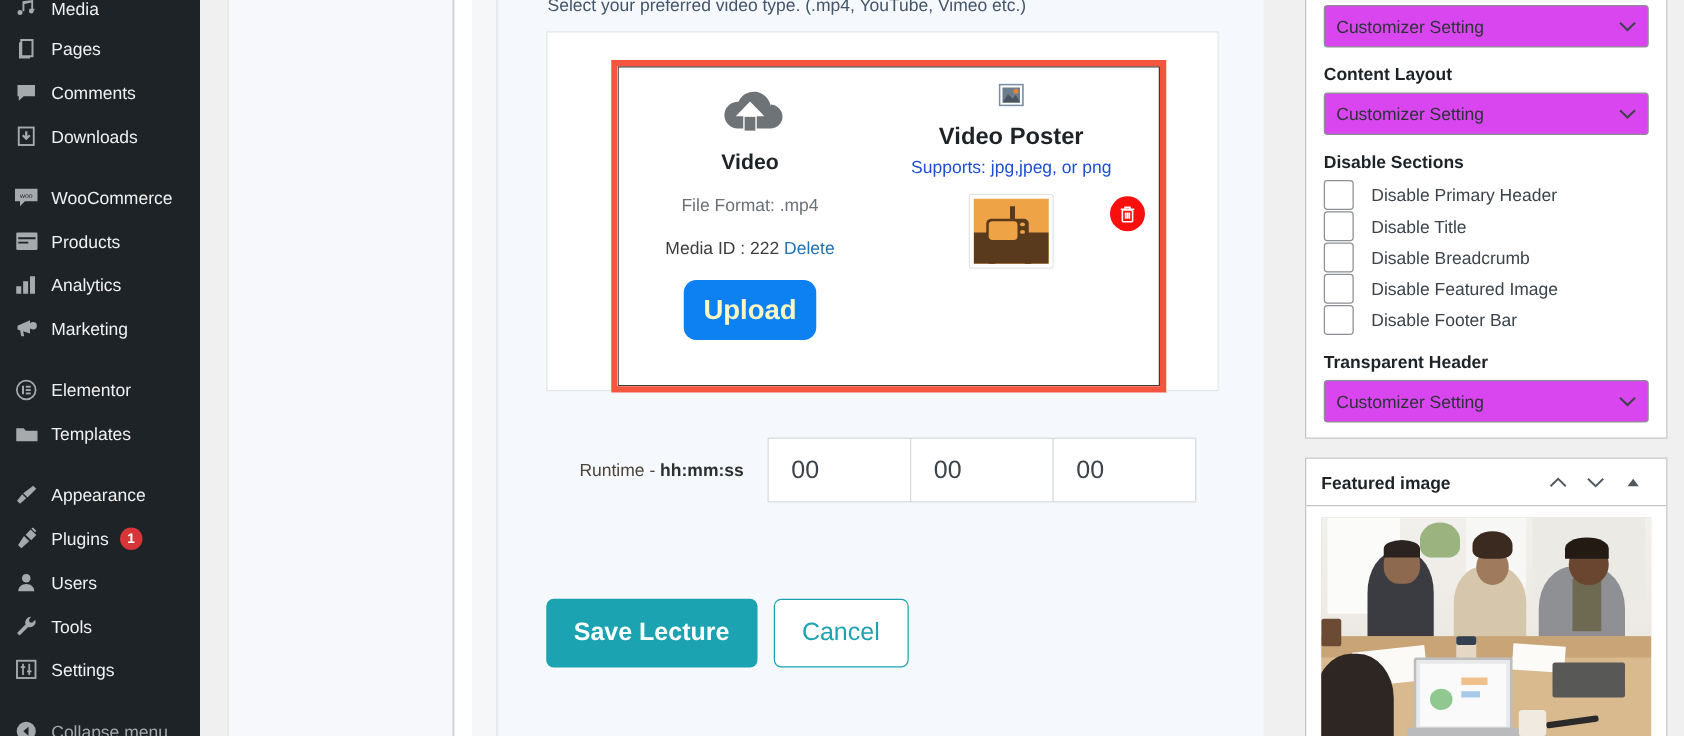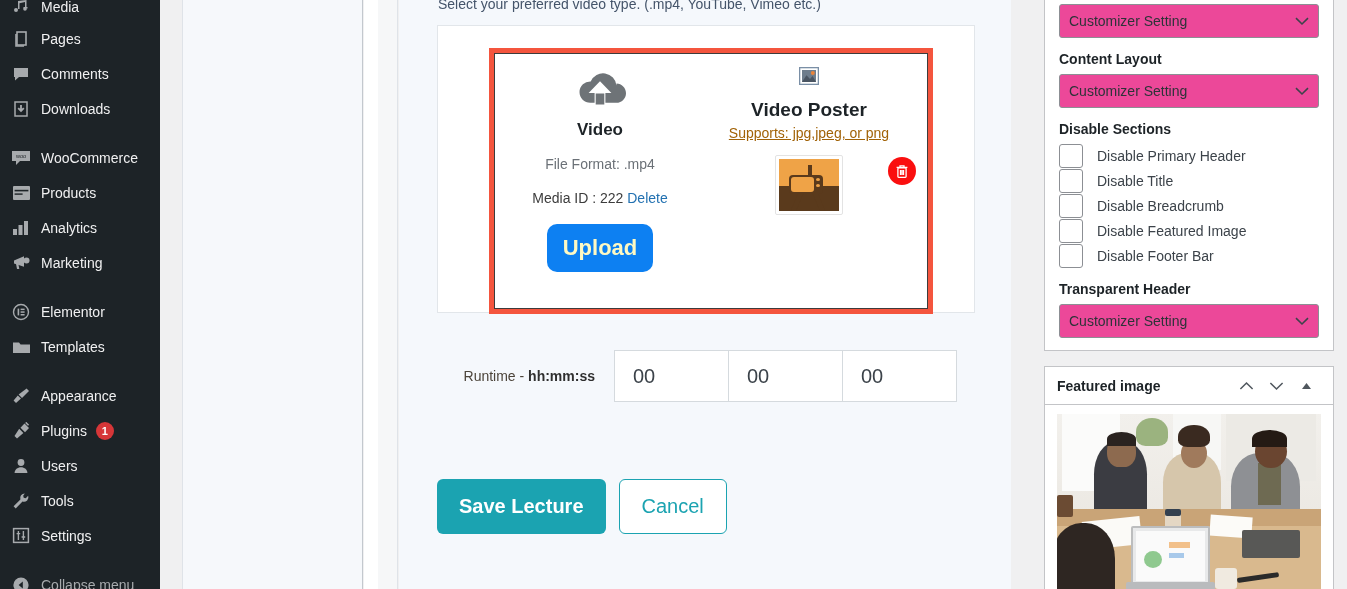--- a/index.html
+++ b/index.html
@@ -148,21 +148,21 @@
     text-align: center;
   }
   .img-placeholder-icon {
     margin-top: 14px;
     display: flex; justify-content: center;
   }
   .poster-title {
     font-size: 19px; font-weight: bold; color: #1d2327; margin-top: 14px;
   }
   .poster-size { font-size: 14px; color: #6b7177; margin-top: 16px; }
-  .poster-supports { font-size: 14px; color: #a16207; margin-top: 4px; text-decoration: underline; }
+  .poster-supports { font-size: 14px; color: #1d4ed8; margin-top: 4px; }
   .thumb-row {
     position: relative; margin-top: 14px;
     display: flex; justify-content: center; align-items: flex-start;
   }
   .thumb {
     width: 68px; height: 60px;
     border: 1px solid #e3e3e3;
     background: #ffffff;
     padding: 3px;
     border-radius: 2px;
@@ -264,21 +264,21 @@
   }
   .rb-panel {
     background: #ffffff;
     border: 1px solid #c3c4c7;
     padding: 0 14px 12px 14px;
   }
   .rb-select {
     width: 100%; height: 34px;
     border: 1px solid #8c8f94;
     border-radius: 3px;
-    background: #ec4899;
+    background: #d946ef;
     font-size: 14px;
     color: #2c3338;
     font-family: "Liberation Sans", sans-serif;
     padding: 0 28px 0 9px;
     position: relative;
     display: flex; align-items: center;
     cursor: pointer;
   }
   .rb-select .chev {
     position: absolute; right: 9px; top: 50%;

